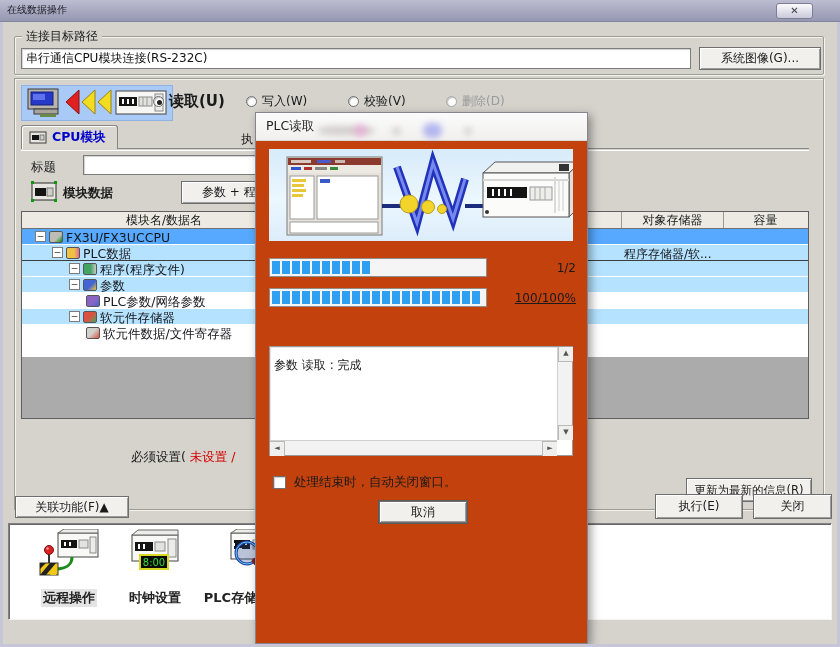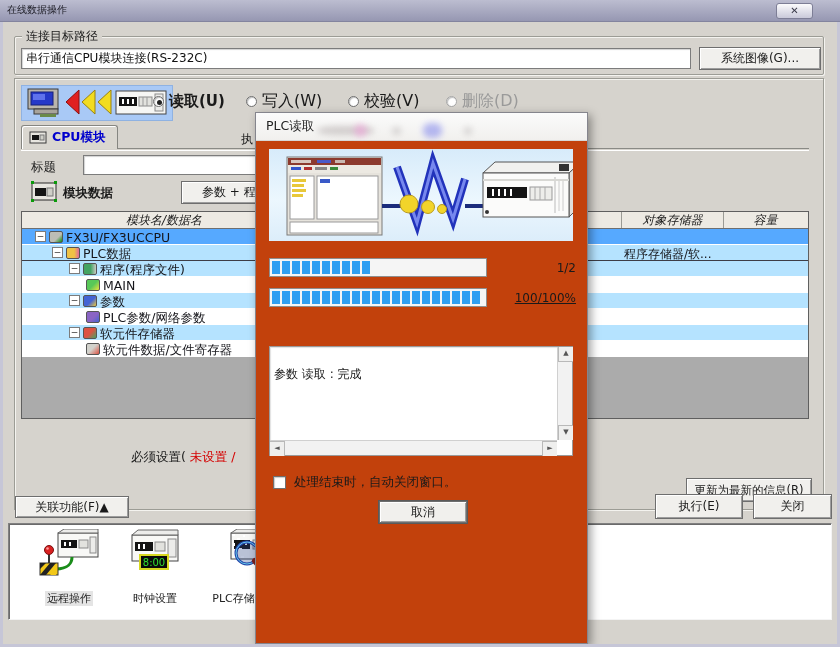--- a/index.html
+++ b/index.html
@@ -26,38 +26,38 @@
   .sysimg{position:absolute;left:684px;top:10px;width:122px;height:23px;}
   
   .mainpanel{position:absolute;left:14px;top:78px;width:810px;height:432px;border:1px solid #9c9c95;
     box-shadow:1px 1px 0 #f4f3ef, inset 1px 1px 0 #f4f3ef;}
   .graphic{position:absolute;left:6px;top:6px;width:152px;height:36px;background:#a9c9f6;border:1px solid #8fb2e2;}
   .radio-item{position:absolute;top:13px;height:18px;display:flex;align-items:center;gap:5px;}
   .r0{left:138px;}.r1{left:231px;}.r2{left:333px;}.r3{left:431px;justify-content:space-between;}
   .rdot{width:11px;height:11px;border-radius:50%;background:#fff;border:1px solid #6f6f6f;box-shadow:inset 1px 1px 1px rgba(0,0,0,.25);position:relative;}
   .sel .rdot::after{content:"";position:absolute;left:3px;top:3px;width:5px;height:5px;border-radius:50%;background:#222;}
   .dis .rdot{border-color:#a6a6a6;}
-  .rlabel{font-size:16px;color:#1a1a1a;white-space:nowrap;}
+  .rlabel{font-size:12px;color:#1a1a1a;white-space:nowrap;}
   .sel .rlabel{font-weight:bold;font-size:15px;}
   .dis .rlabel{color:#9a9a9a;}
   
   .tab{position:absolute;left:6px;top:46px;width:97px;height:24px;background:#dad7d0;border:1px solid #868681;border-bottom:none;
     border-radius:3px 3px 0 0;box-shadow:inset 1px 1px 0 #fff;display:flex;align-items:center;gap:5px;padding-left:7px;z-index:2;}
   .tab-label{color:#0000cd;font-weight:bold;font-size:12.5px;}
   .tabline{position:absolute;left:6px;top:69px;width:788px;height:2px;border-top:1px solid #8a8a85;box-shadow:0 1px 0 #fff;z-index:1;}
   .partial-exec{position:absolute;left:226px;top:52px;font-size:12px;color:#1a1a1a;}
   .lbl-title{position:absolute;left:16px;top:80px;font-size:12.5px;color:#1a1a1a;}
   .title-input{position:absolute;left:68px;top:76px;width:200px;height:20px;background:#fff;border:1px solid #7c7c7c;
     box-shadow:inset 1px 1px 1px rgba(0,0,0,.18);font-size:12px;line-height:18px;padding:0 3px;}
   .md-icon{position:absolute;left:16px;top:102px;}
   .md-label{position:absolute;left:48px;top:106px;font-size:12.5px;font-weight:bold;color:#1a1a1a;}
   .param-btn{position:absolute;left:166px;top:102px;width:152px;height:23px;text-align:left;padding-left:20px;}
   
   .table{position:absolute;left:6px;top:132px;width:788px;height:208px;background:#fff;border:1px solid #5f5f5f;}
-  .thead{display:flex;height:17px;background:#edeae3;border-bottom:1px solid #6f6f6f;font-size:12px;color:#1a1a1a;font-style:italic;}
+  .thead{display:flex;height:17px;background:#edeae3;border-bottom:1px solid #6f6f6f;font-size:12px;color:#1a1a1a;}
   .th{height:16px;line-height:16px;text-align:center;border-right:1px solid #9b9b95;overflow:hidden;white-space:nowrap;}
   .th:last-child{border-right:none;}
   .th0{width:285px;}.th1{width:315px;}.th2{width:102px;}.th3{width:83px;}
   .rows{position:absolute;left:0;top:17px;width:786px;}
   .trow{position:relative;height:16px;border-bottom:1px solid #fff;}
   .trow.selected{background:#56a9ff;}
   .trow.shade{background:#b5e3ff;}
   .trow.white{background:#fff;}
   .trow.divider{border-bottom:1px solid #3d3d46;}
   .exp{position:absolute;top:2px;width:11px;height:11px;background:#fff;border:1px solid #7c7c7c;
@@ -82,21 +82,21 @@
   .related{position:absolute;left:15px;top:496px;width:114px;height:22px;z-index:5;}
   .execbtn{position:absolute;left:655px;top:494px;width:88px;height:25px;z-index:5;}
   .closewin{position:absolute;left:753px;top:494px;width:79px;height:25px;z-index:5;}
   
   .shortcuts{position:absolute;left:8px;top:523px;width:824px;height:97px;background:#fff;
     border:1px solid #808080;border-bottom-color:#f4f4f4;border-right-color:#f4f4f4;box-shadow:inset 1px 1px 0 #6a6a6a;}
   .shortcut{position:absolute;top:5px;text-align:center;}
   .sc1{left:18px;width:84px;}
   .sc2{left:104px;width:84px;}
   .sc3{left:186px;width:110px;}
-  .sc-label{display:inline-block;margin-top:2px;font-size:11px;color:#222;white-space:nowrap;}
+  .sc-label{display:inline-block;margin-top:2px;font-size:13px;color:#222;white-space:nowrap;font-weight:bold;}
   .sc-label.hl{background:#e4e4e4;padding:0 2px;}
   
   .dialog{position:absolute;left:255px;top:112px;width:333px;height:532px;background:#c2410c;border:1px solid #85858d;
     box-shadow:3px 3px 9px rgba(0,0,0,.38);z-index:30;}
   .dlg-titlebar{position:absolute;left:0;top:0;width:100%;height:28px;background:linear-gradient(#fbfbfb,#f1f0ee);
     border-bottom:1px solid #d8d8d6;}
   .dlg-title{position:absolute;left:10px;top:5px;font-size:12.5px;color:#222;}
   .blob{position:absolute;filter:blur(3px);opacity:.55;border-radius:40%;}
   .blob1{left:62px;top:13px;width:56px;height:9px;background:#b5aeae;}
   .blob2{left:98px;top:11px;width:13px;height:13px;background:#ef9ad8;border-radius:50%;}
@@ -111,21 +111,21 @@
   .pbar2{left:13px;top:175px;}
   .seg{width:8px;height:13px;flex:0 0 auto;}
   .seg.on{background:#2f9ff2;}
   .plabel{position:absolute;width:82px;text-align:right;font-size:12px;color:#1a1a1a;}
   .plabel1{left:238px;top:148px;}
   .plabel2{left:238px;top:178px;text-decoration:underline;}
   .status{position:absolute;left:13px;top:205px;width:304px;height:20px;border:1px solid #9a9a9a;background:#f3f2f0;
     box-shadow:inset 1px 1px 1px rgba(0,0,0,.12);font-size:12px;line-height:18px;padding:0 4px;color:#1a1a1a;}
   .logbox{position:absolute;left:13px;top:233px;width:304px;height:110px;border:1px solid #9a9a9a;background:#fff;
     box-shadow:inset 1px 1px 1px rgba(0,0,0,.12);}
-  .logtext{position:absolute;left:4px;top:19px;font-size:12px;color:#1a1a1a;white-space:nowrap;}
+  .logtext{position:absolute;left:4px;top:10px;font-size:12px;color:#1a1a1a;white-space:nowrap;}
   .vscroll{position:absolute;right:0;top:0;width:15px;height:93px;background:#f2f2f2;border-left:1px solid #d0d0d0;}
   .hscroll{position:absolute;left:0;bottom:0;width:287px;height:15px;background:#f2f2f2;border-top:1px solid #d0d0d0;}
   .sbtn{position:absolute;width:15px;height:15px;background:#efefee;border:1px solid #b9b9b9;
     font-size:7px;line-height:13px;text-align:center;color:#555;}
   .sb-up{left:0;top:0;border-top:none;border-right:none;}
   .sb-dn{left:0;bottom:0;border-right:none;border-bottom:none;}
   .sb-lt{left:0;top:0;border-left:none;border-bottom:none;}
   .sb-rt{right:0;top:0;border-right:none;border-bottom:none;}
   .chk{position:absolute;left:17px;top:361px;display:flex;align-items:center;gap:8px;}
   .chkbox{width:13px;height:13px;background:#fff;border:1px solid #707070;box-shadow:inset 1px 1px 1px rgba(0,0,0,.2);}
@@ -237,24 +237,20 @@
           <div class="trow shade divider">
             <span class="exp" style="left: 30px;">−</span>
             <span class="ti ti1" style="left: 44px;"></span>
             <span class="tlabel" style="left: 61px;">PLC数据</span>
             <span class="cellmem">程序存储器/软...</span>
           </div>
           <div class="trow shade">
             <span class="exp" style="left: 47px;">−</span>
             <span class="ti ti2" style="left: 61px;"></span>
             <span class="tlabel" style="left: 78px;">程序(程序文件)</span>
-          </div>
-          <div class="trow white">
-            <span class="ti ti3" style="left: 64px;"></span>
-            <span class="tlabel" style="left: 81px;">MAIN</span>
           </div>
           <div class="trow shade">
             <span class="exp" style="left: 47px;">−</span>
             <span class="ti ti4" style="left: 61px;"></span>
             <span class="tlabel" style="left: 78px;">参数</span>
           </div>
           <div class="trow white">
             <span class="ti ti5" style="left: 64px;"></span>
             <span class="tlabel" style="left: 81px;">PLC参数/网络参数</span>
           </div>

